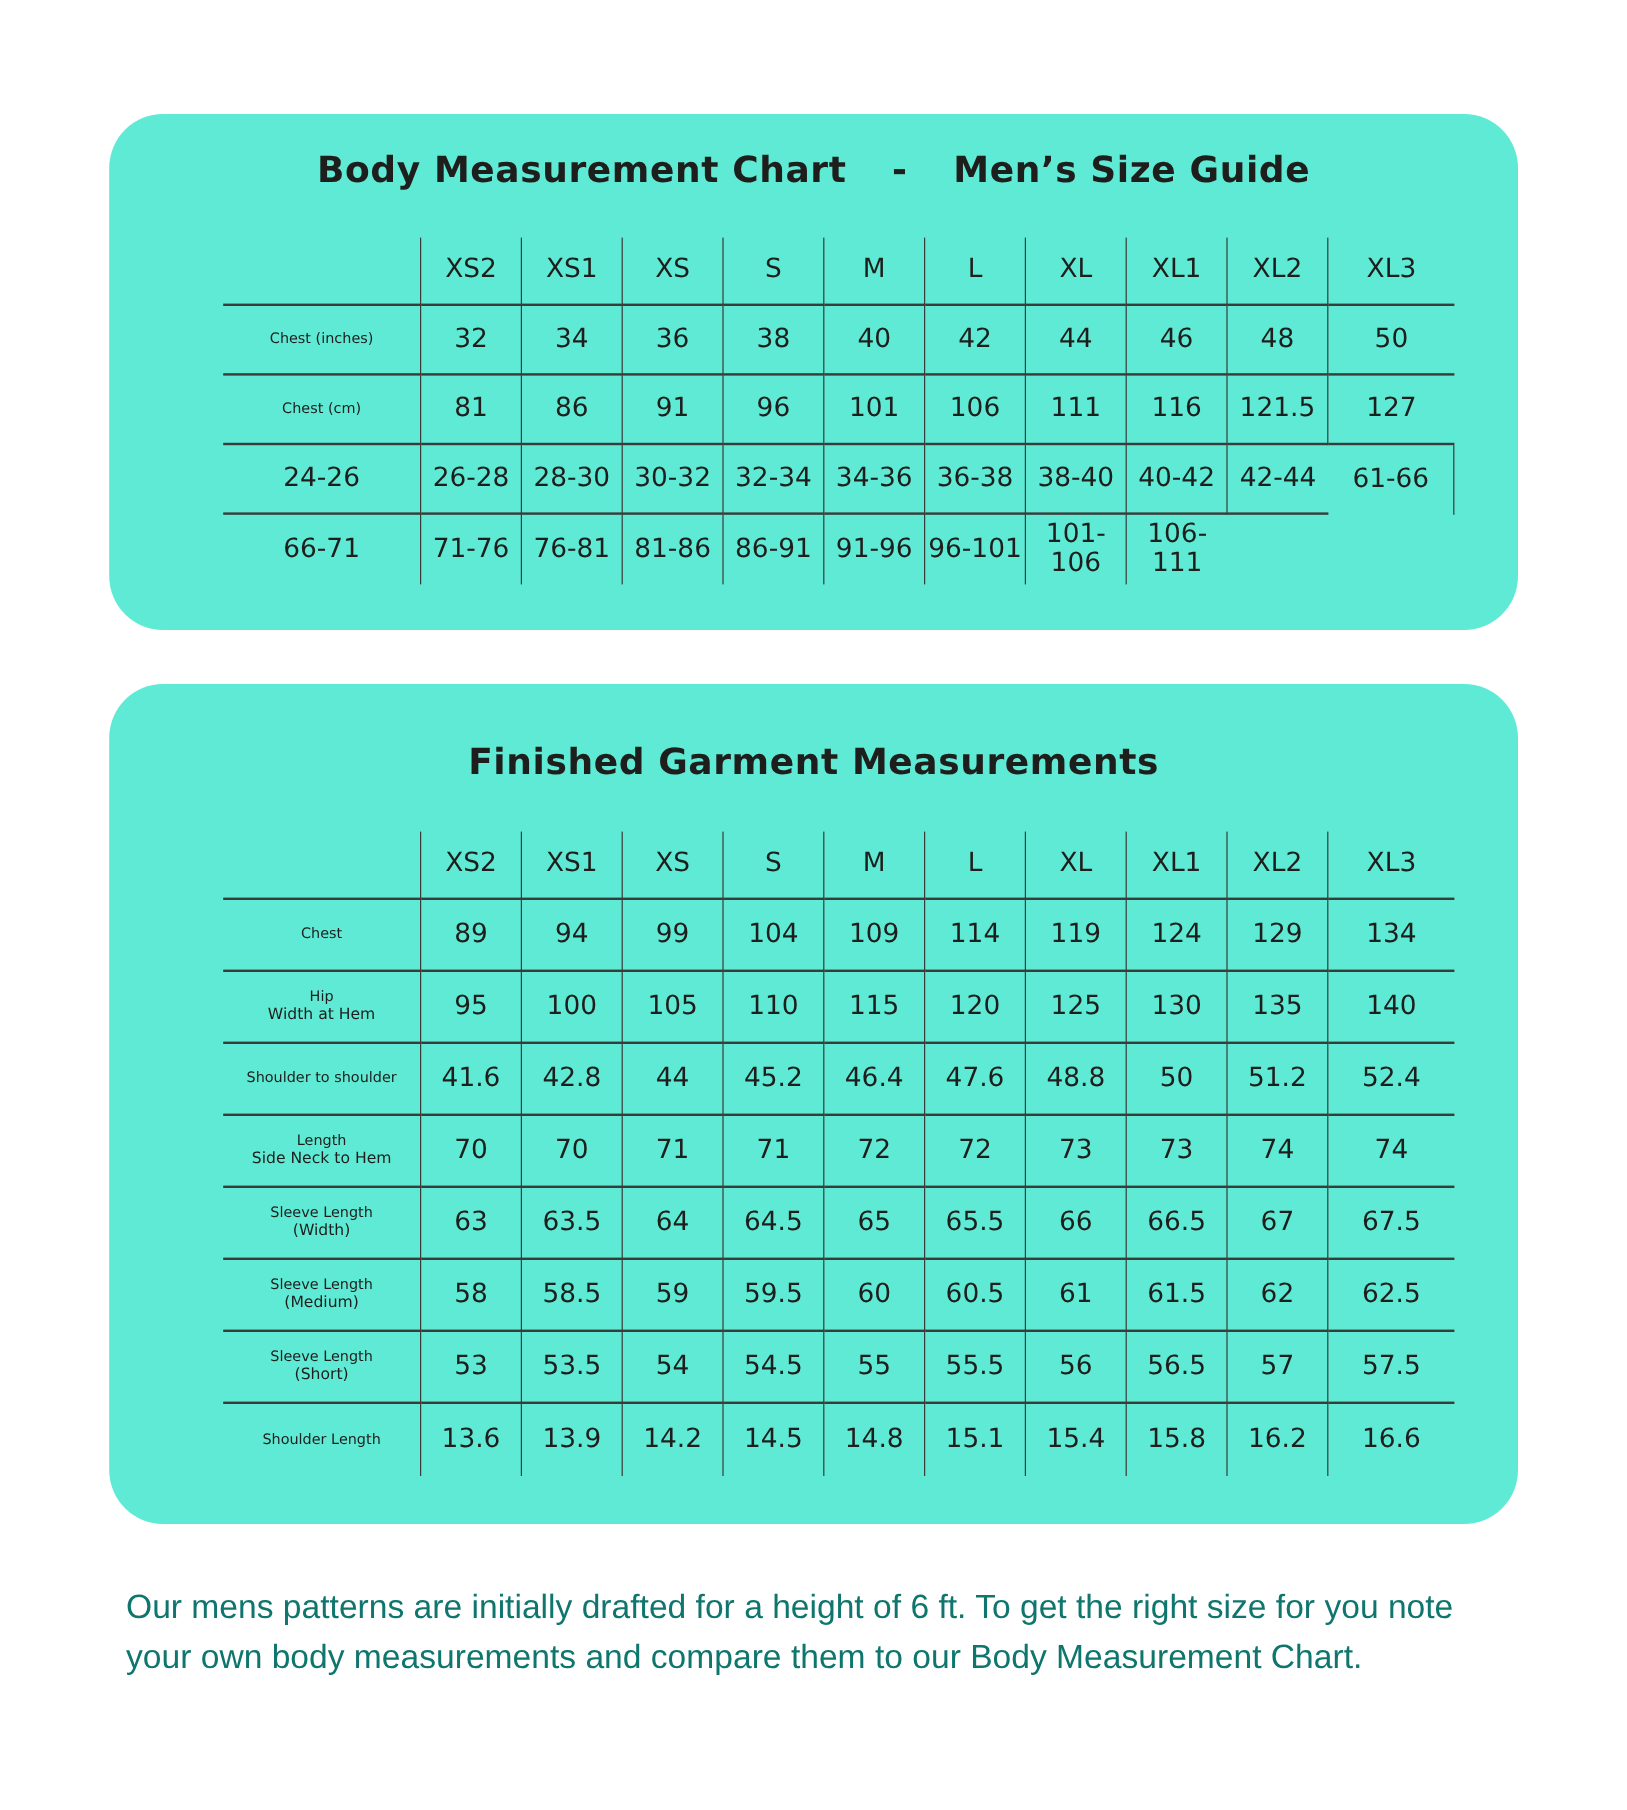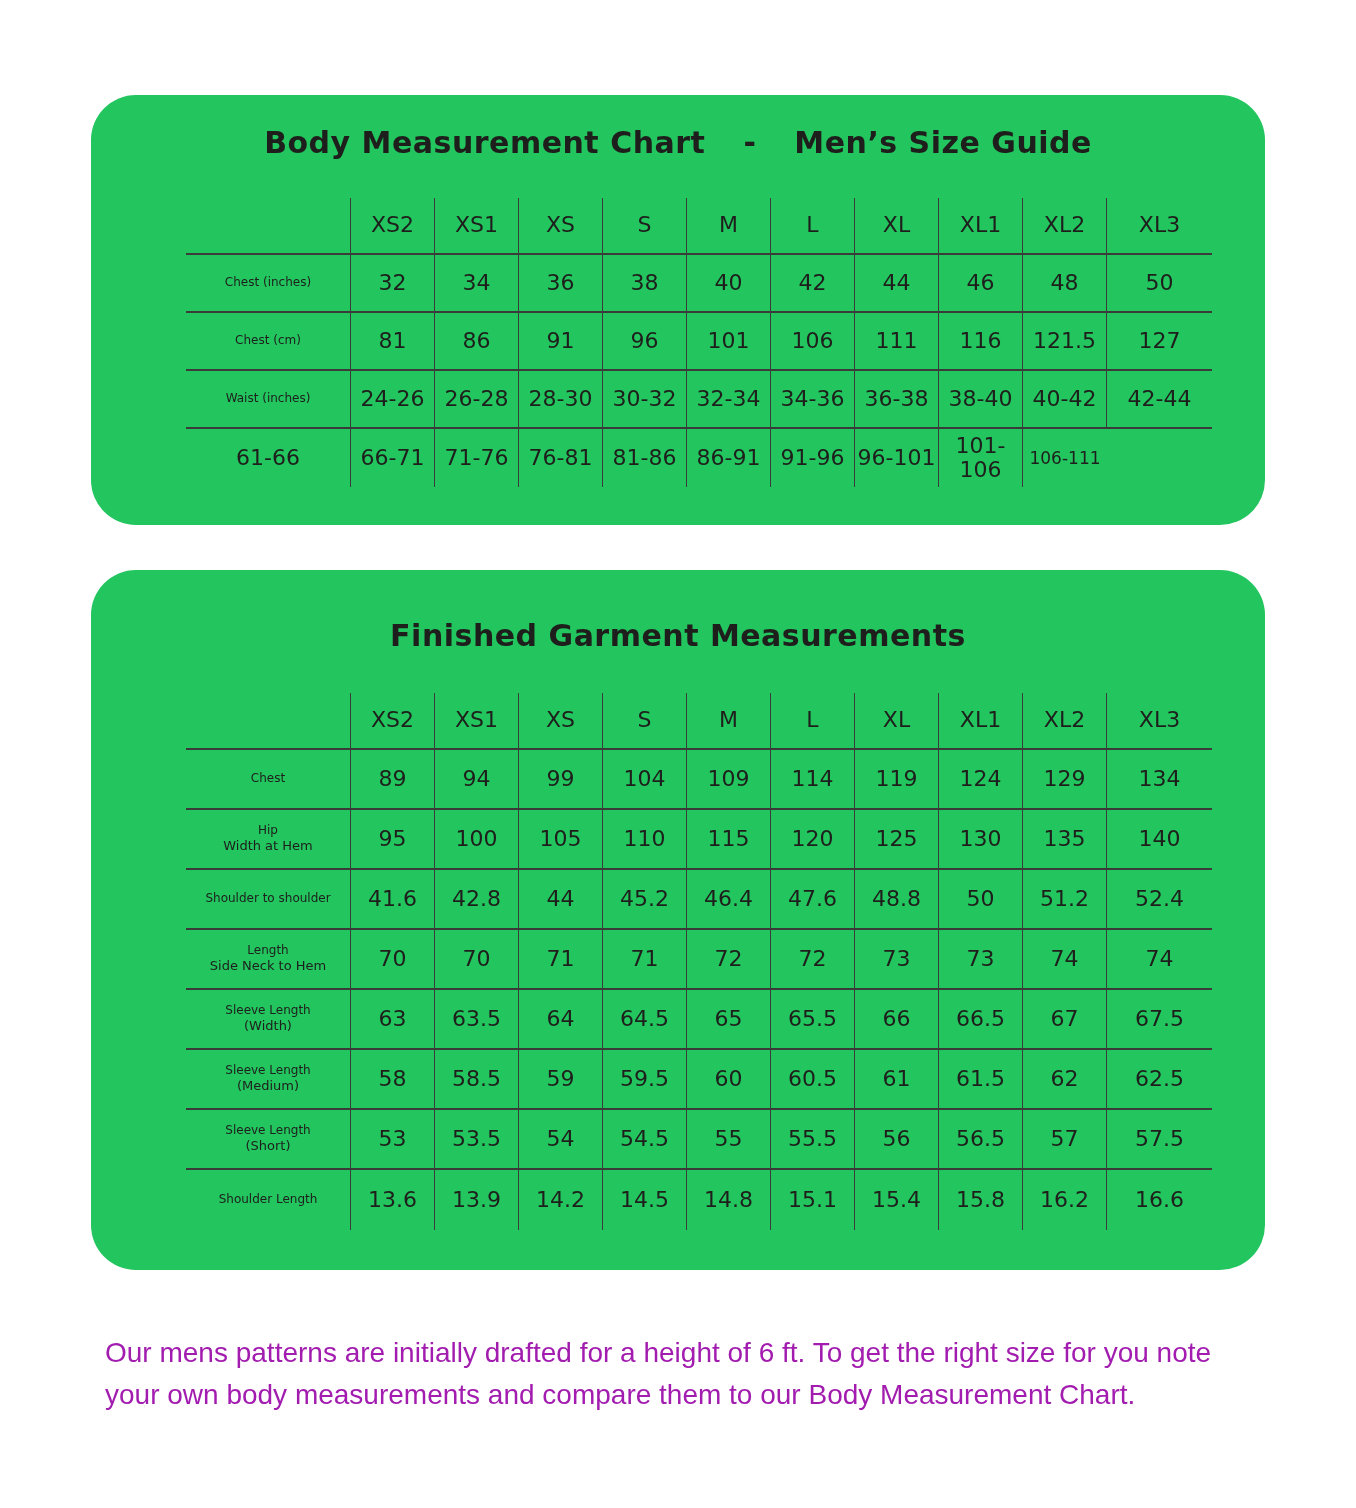--- a/index.html
+++ b/index.html
@@ -8,21 +8,21 @@
     background: #ffffff;
   }
   body {
     width: 1356px;
     height: 1508px;
     font-family: "DejaVu Sans", sans-serif;
     color: #1e1e1c;
     position: relative;
   }
   .panel {
-    background: #22c55e;
+    background: #5eead4;
     border-radius: 45px;
     margin-left: 91px;
     width: 1174px;
     box-sizing: border-box;
   }
   .panel-body {
     margin-top: 95px;
     height: 430px;
   }
   .panel-garment {
@@ -84,26 +84,26 @@
     font-size: 13px;
     margin-top: 2px;
   }
   .table-body .cell.label { white-space: nowrap; }
   
   .table-body > .cell:nth-child(54),
   .table-body > .cell:nth-child(55) { font-size: 17px; }
 
   
   .footer-note {
-    margin: 62px 0 0 105px;
+    margin: 48px 0 0 105px;
     font-family: "Liberation Sans", sans-serif;
     font-weight: normal;
     font-size: 28px;
     line-height: 42px;
-    color: #a21caf;
+    color: #0f766e;
   }
   .footer-line { display: block; }
 </style>
 </head>
 <body>
 
 <div class="page">
 
   <section class="panel panel-body">
     <h2 class="panel-title"><span>Body Measurement Chart</span><span class="title-sep">-</span><span>Men’s Size Guide</span></h2>
@@ -138,23 +138,20 @@
         <div class="cell value">81</div>
         <div class="cell value">86</div>
         <div class="cell value">91</div>
         <div class="cell value">96</div>
         <div class="cell value">101</div>
         <div class="cell value">106</div>
         <div class="cell value">111</div>
         <div class="cell value">116</div>
         <div class="cell value">121.5</div>
         <div class="cell value col-last">127</div>
-        <div class="cell label">
-          <div class="label-main">Waist (inches)</div>
-        </div>
         <div class="cell value">24-26</div>
         <div class="cell value">26-28</div>
         <div class="cell value">28-30</div>
         <div class="cell value">30-32</div>
         <div class="cell value">32-34</div>
         <div class="cell value">34-36</div>
         <div class="cell value">36-38</div>
         <div class="cell value">38-40</div>
         <div class="cell value">40-42</div>
         <div class="cell value col-last">42-44</div>

